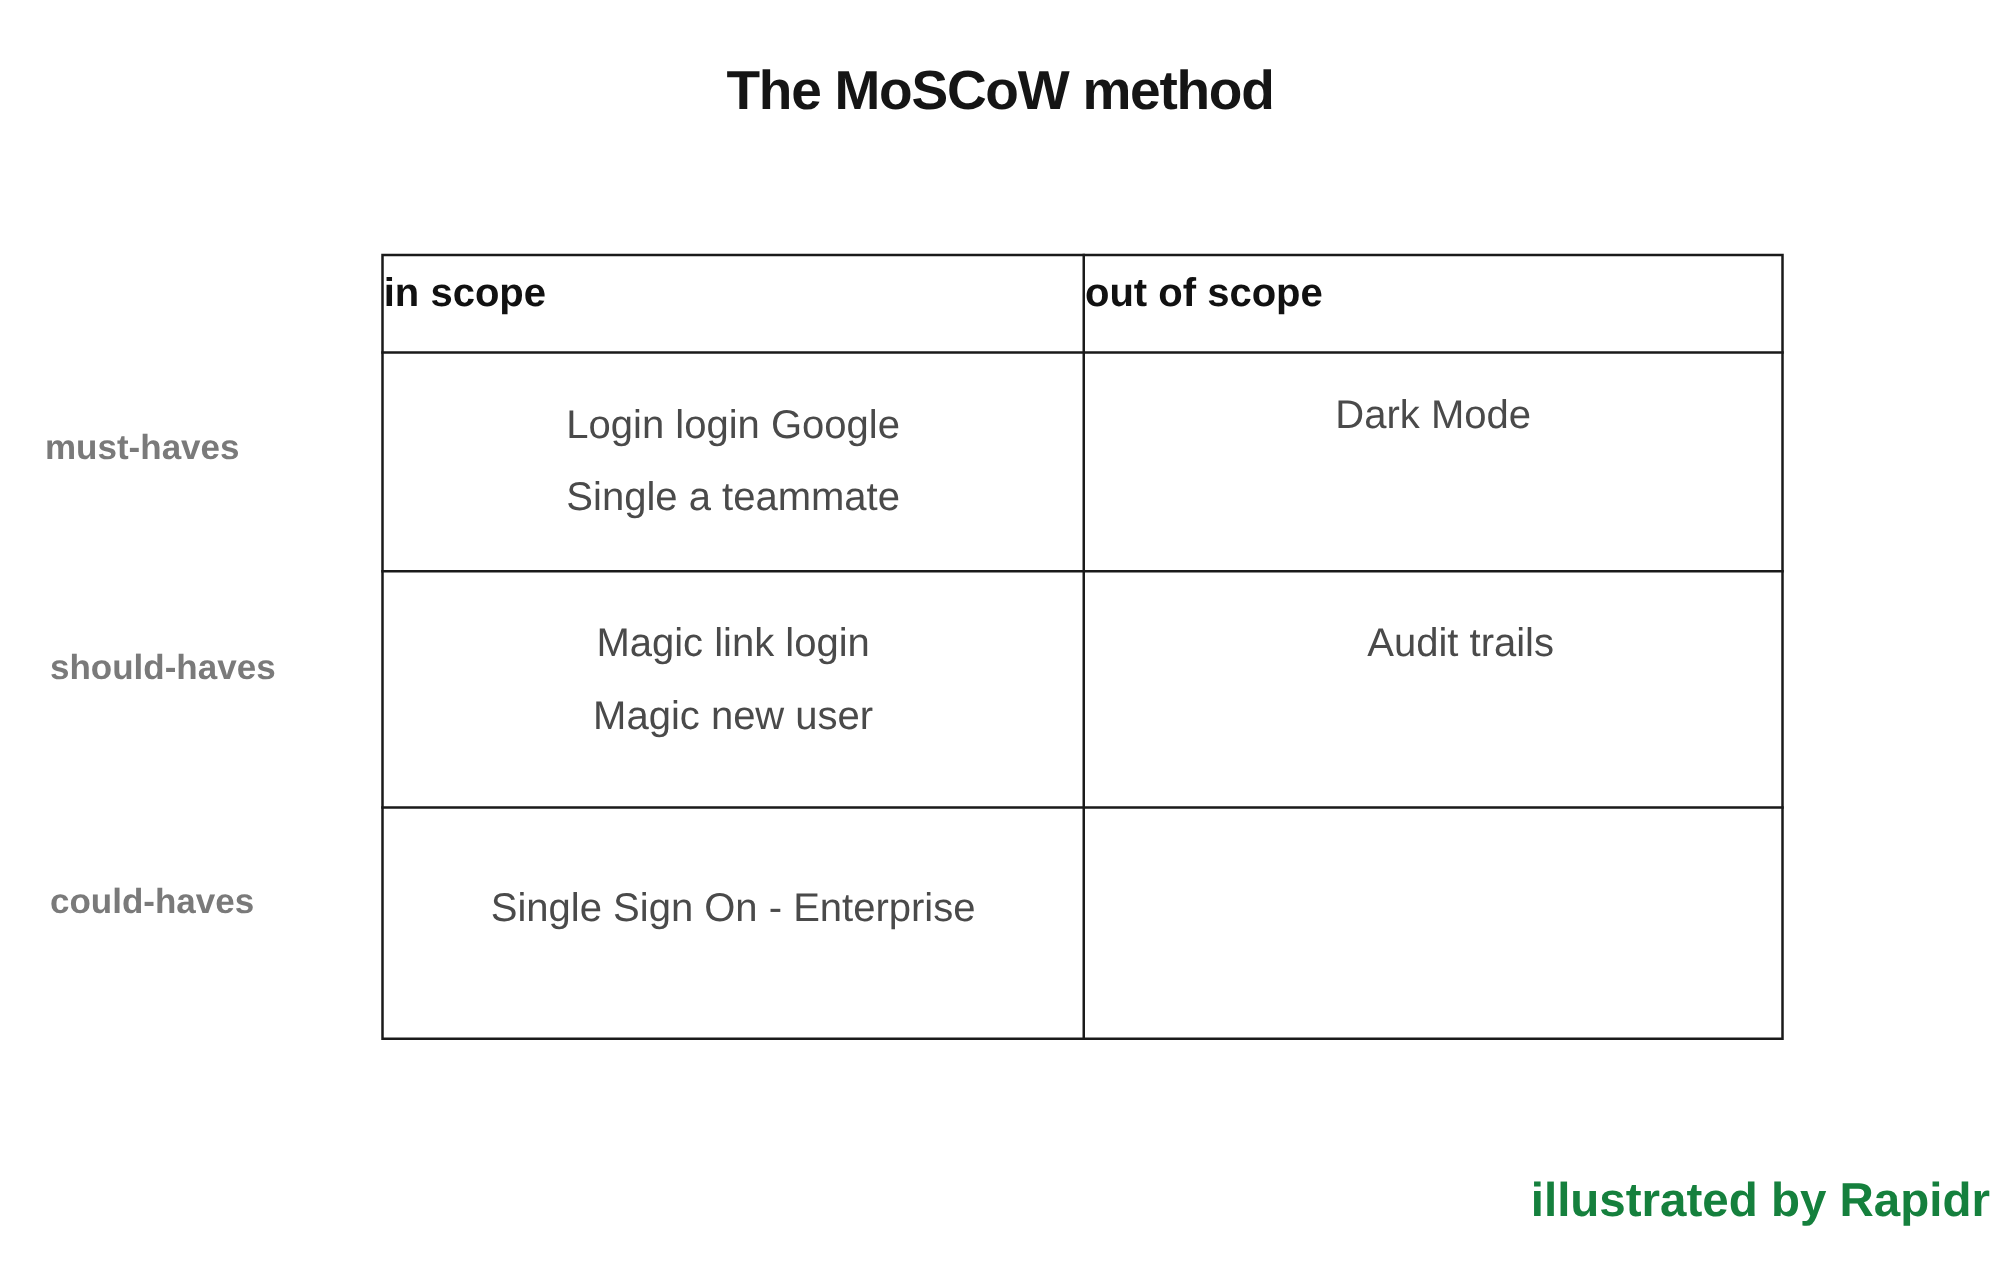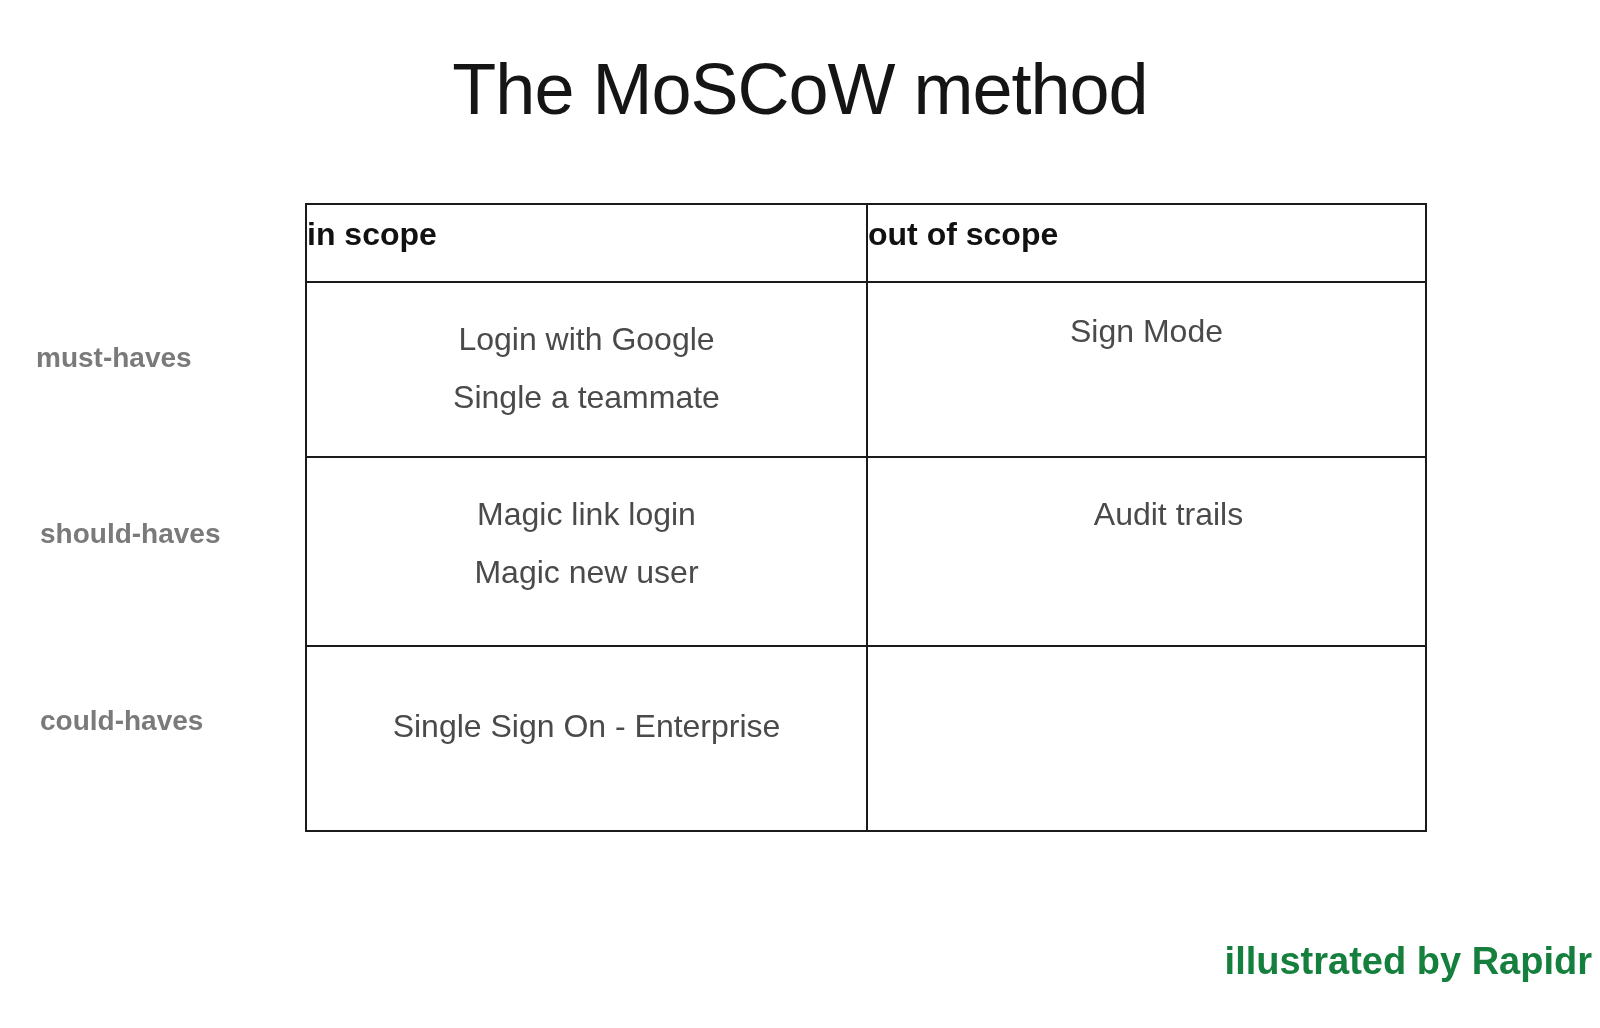--- a/index.html
+++ b/index.html
@@ -1,19 +1,19 @@
 <!DOCTYPE html>
 <html><head>
 <meta charset="utf-8">
 <style>
   html, body { margin:0; padding:0; }
   body { width:1600px; height:1028px; background:#ffffff; position:relative; overflow:hidden;
          font-family:"Liberation Sans", sans-serif; }
   .title { position:absolute; left:0; width:1600px; top:48px; text-align:center;
-           font-size:72px; font-weight:normal; color:#151515; letter-spacing:-1px; }
+           font-size:44px; font-weight:bold; color:#151515; letter-spacing:-1px; }
   .grid { position:absolute; left:305px; top:203px; width:1122px; height:629px;
           border:2px solid #1a1a1a; box-sizing:border-box; }
   .vline { position:absolute; left:866px; top:203px; width:2px; height:629px; background:#1a1a1a; }
   .hline { position:absolute; left:305px; width:1122px; height:2px; background:#1a1a1a; }
   .head { position:absolute; top:216px; font-size:32px; font-weight:bold; color:#111; }
   .rowlabel { position:absolute; font-size:28px; font-weight:bold; color:#7a7a7a; text-align:left; width:260px; left:40px; }
   .cell { position:absolute; font-size:32px; color:#4a4a4a; text-align:center; line-height:58px; }
   .footer { position:absolute; right:8px; top:940px; font-size:38px; font-weight:bold; color:#15803d; }
 </style>
 </head>
@@ -28,25 +28,25 @@
 <div class="hline" style="top:645px"></div>
 
 <div class="head" style="left:307px;width:559px">in scope</div>
 <div class="head" style="left:868px;width:557px">out of scope</div>
 
 <div class="rowlabel" style="top:342px;left:36px">must-haves</div>
 <div class="rowlabel" style="top:518px">should-haves</div>
 <div class="rowlabel" style="top:705px">could-haves</div>
 
 <div class="cell" style="left:307px;width:559px;top:310px">
-  <div>Login with Google</div>
+  <div>Login login Google</div>
   <div>Single a teammate</div>
 </div>
 <div class="cell" style="left:868px;width:557px;top:302px">
-  <div>Sign Mode</div>
+  <div>Dark Mode</div>
 </div>
 
 <div class="cell" style="left:307px;width:559px;top:485px">
   <div>Magic link login</div>
   <div>Magic new user</div>
 </div>
 <div class="cell" style="left:890px;width:557px;top:485px">
   <div>Audit trails</div>
 </div>
 

